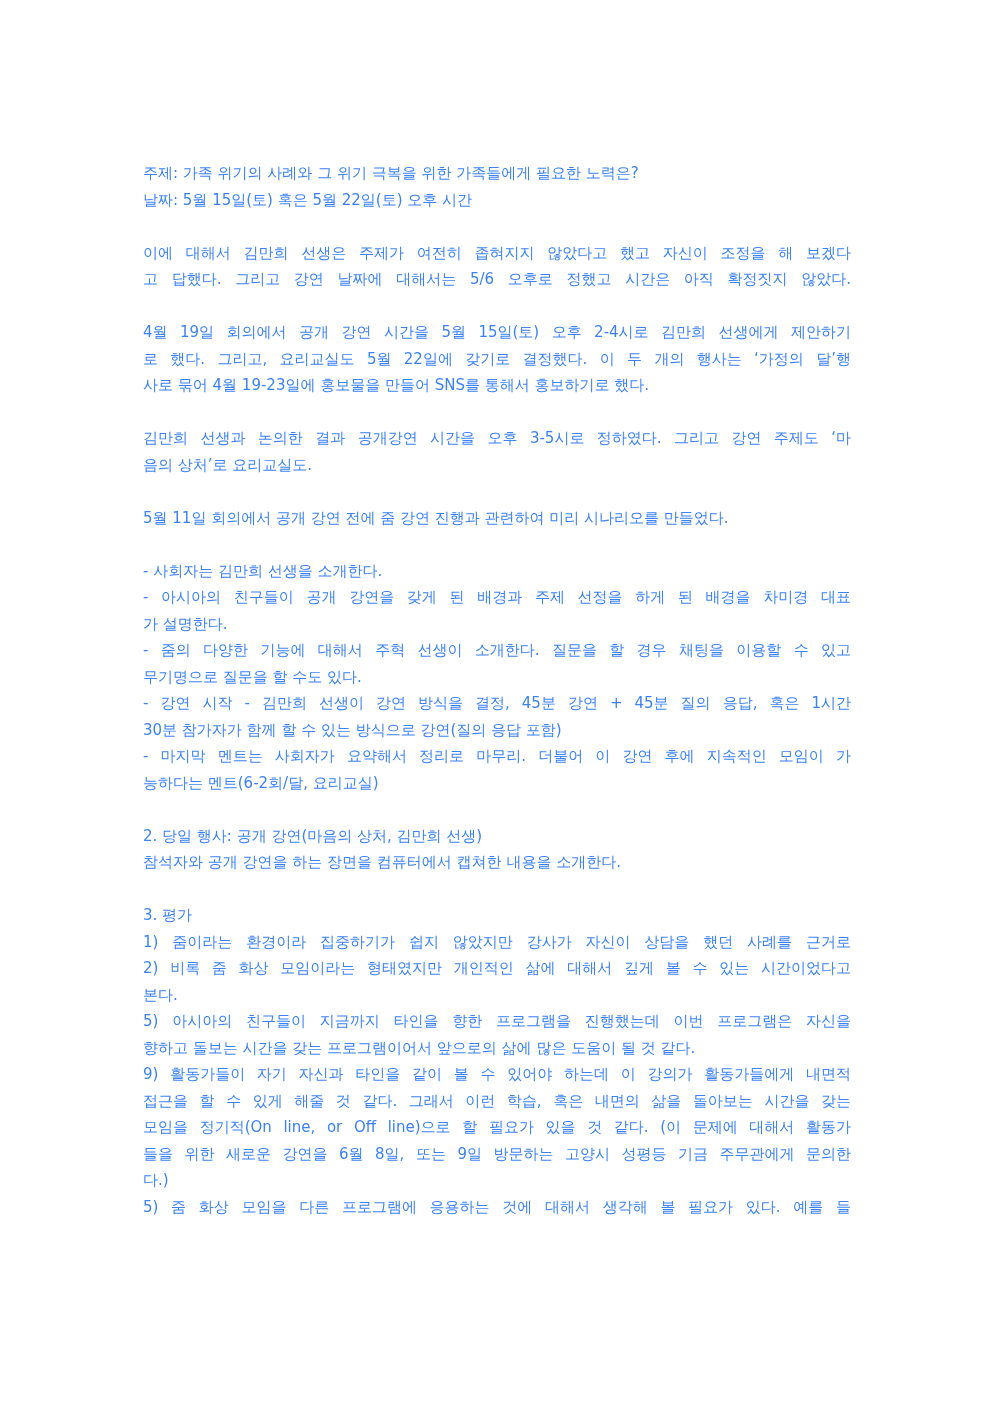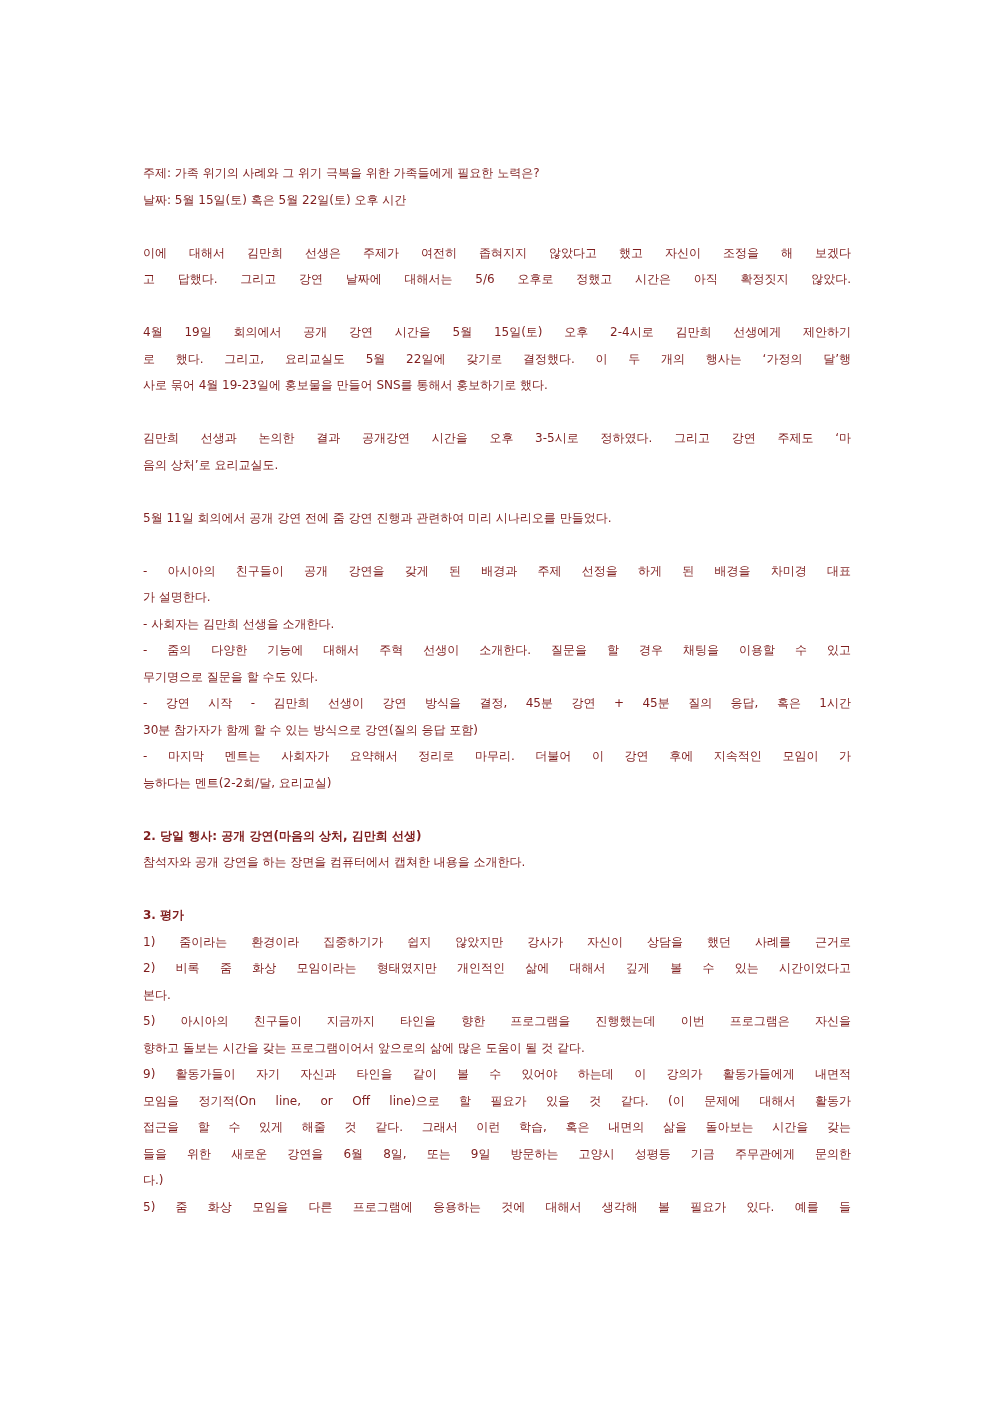--- a/index.html
+++ b/index.html
@@ -1,25 +1,25 @@
 <!DOCTYPE html>
 <html><head>
 <meta charset="utf-8">
 <style>
   html, body { margin: 0; padding: 0; background: #ffffff; }
   body { width: 992px; height: 1403px; position: relative; overflow: hidden; }
   .page {
     position: absolute; left: 143px; top: 160px; width: 708px;
     font-family: "DejaVu Sans", "Liberation Sans", sans-serif;
-    font-size: 12px; color: #7f1d1d; line-height: 26.5px;
+    font-size: 15px; color: #3b82f6; line-height: 26.5px;
   }
   .line { display: block; white-space: nowrap; text-align: justify; text-align-last: justify; height: 26.5px; overflow: visible; }
   .line.last { text-align-last: left; }
   .gap { height: 26.5px; }
-  .bold { font-weight: bold; }
+  .bold { font-weight: normal; }
 </style>
 </head>
 <body>
 
 <div class="page">
 
   <div>
     <span class="line last">주제: 가족 위기의 사례와 그 위기 극복을 위한 가족들에게 필요한 노력은?</span>
   </div>
   <div>
@@ -46,37 +46,37 @@
   </div>
   <div class="gap"></div>
 
   <div>
     <span class="line last">5월 11일 회의에서 공개 강연 전에 줌 강연 진행과 관련하여 미리 시나리오를 만들었다.</span>
   </div>
   <div class="gap"></div>
 
   <div>
     <div>
+      <span class="line last">- 사회자는 김만희 선생을 소개한다.</span>
+    </div>
+    <div>
       <span class="line">- 아시아의 친구들이 공개 강연을 갖게 된 배경과 주제 선정을 하게 된 배경을 차미경 대표</span>
       <span class="line last">가 설명한다.</span>
-    </div>
-    <div>
-      <span class="line last">- 사회자는 김만희 선생을 소개한다.</span>
     </div>
     <div>
       <span class="line">- 줌의 다양한 기능에 대해서 주혁 선생이 소개한다. 질문을 할 경우 채팅을 이용할 수 있고</span>
       <span class="line last">무기명으로 질문을 할 수도 있다.</span>
     </div>
     <div>
       <span class="line">- 강연 시작 - 김만희 선생이 강연 방식을 결정, 45분 강연 + 45분 질의 응답, 혹은 1시간</span>
       <span class="line last">30분 참가자가 함께 할 수 있는 방식으로 강연(질의 응답 포함)</span>
     </div>
     <div>
       <span class="line">- 마지막 멘트는 사회자가 요약해서 정리로 마무리. 더불어 이 강연 후에 지속적인 모임이 가</span>
-      <span class="line last">능하다는 멘트(2-2회/달, 요리교실)</span>
+      <span class="line last">능하다는 멘트(6-2회/달, 요리교실)</span>
     </div>
   </div>
   <div class="gap"></div>
 
   <div>
     <span class="line last bold">2. 당일 행사: 공개 강연(마음의 상처, 김만희 선생)</span>
     <span class="line last">참석자와 공개 강연을 하는 장면을 컴퓨터에서 캡쳐한 내용을 소개한다.</span>
   </div>
   <div class="gap"></div>
 
@@ -88,22 +88,22 @@
     <div>
       <span class="line">2) 비록 줌 화상 모임이라는 형태였지만 개인적인 삶에 대해서 깊게 볼 수 있는 시간이었다고</span>
       <span class="line last">본다.</span>
     </div>
     <div>
       <span class="line">5) 아시아의 친구들이 지금까지 타인을 향한 프로그램을 진행했는데 이번 프로그램은 자신을</span>
       <span class="line last">향하고 돌보는 시간을 갖는 프로그램이어서 앞으로의 삶에 많은 도움이 될 것 같다.</span>
     </div>
     <div>
       <span class="line">9) 활동가들이 자기 자신과 타인을 같이 볼 수 있어야 하는데 이 강의가 활동가들에게 내면적</span>
+      <span class="line">접근을 할 수 있게 해줄 것 같다. 그래서 이런 학습, 혹은 내면의 삶을 돌아보는 시간을 갖는</span>
       <span class="line">모임을 정기적(On line, or Off line)으로 할 필요가 있을 것 같다. (이 문제에 대해서 활동가</span>
-      <span class="line">접근을 할 수 있게 해줄 것 같다. 그래서 이런 학습, 혹은 내면의 삶을 돌아보는 시간을 갖는</span>
       <span class="line">들을 위한 새로운 강연을 6월 8일, 또는 9일 방문하는 고양시 성평등 기금 주무관에게 문의한</span>
       <span class="line last">다.)</span>
     </div>
     <div>
       <span class="line">5) 줌 화상 모임을 다른 프로그램에 응용하는 것에 대해서 생각해 볼 필요가 있다. 예를 들</span>
     </div>
   </div>
 
 </div>
 

